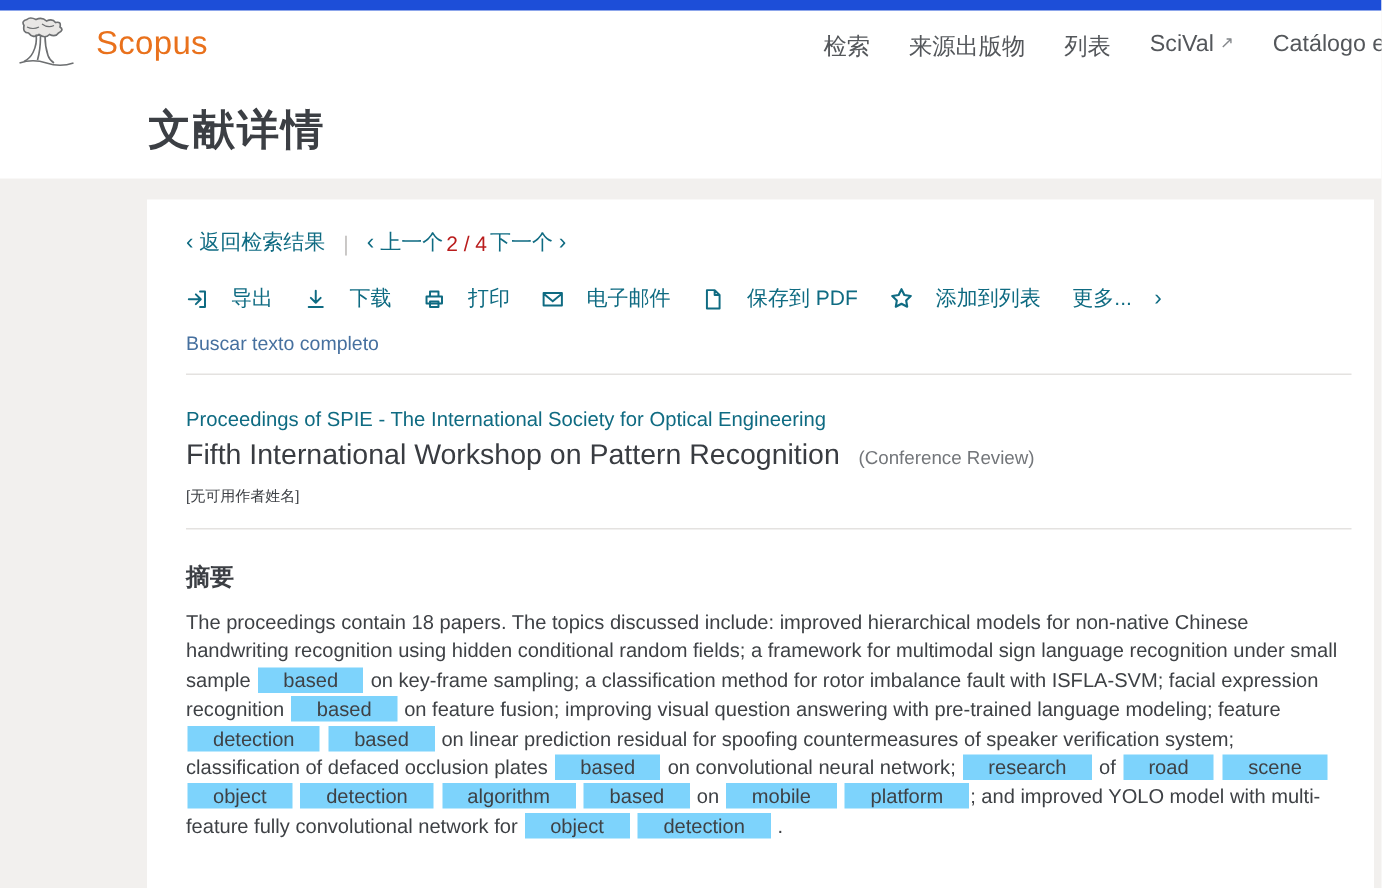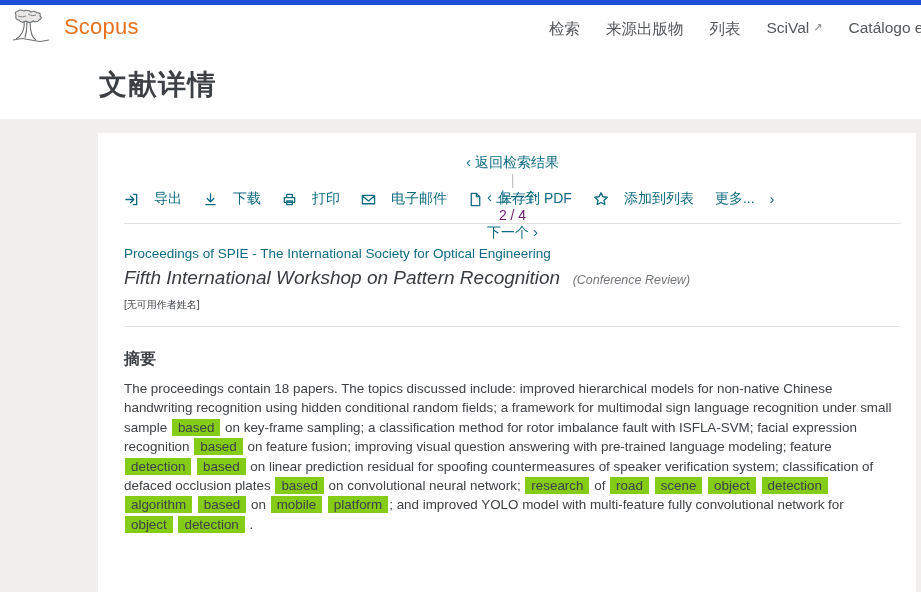--- a/index.html
+++ b/index.html
@@ -6,21 +6,21 @@
   html,body { width:921px; height:592px; }
   body {
     position:relative; overflow:hidden;
     background:#f2f0ee;
     font-family:"Liberation Sans","DejaVu Sans",sans-serif;
     color:#3d4045;
   }
   
   .header {
     position:absolute; top:0; left:0; width:921px; height:119px;
-    background:#fff; border-top:5px solid #1d4ed8;text-align:right;
+    background:#fff; border-top:7px solid #1d4ed8;text-align:right;
   }
   .logo { position:absolute; left:10px; top:4px; }
   .wordmark {
     position:absolute; left:64px; top:9px;
     font-size:22px; color:#e9711c; letter-spacing:.2px;
   }
   .hnav {
     position:absolute; left:549px; top:14px;
     display:flex; gap:26px; white-space:nowrap;
   }
@@ -30,49 +30,49 @@
     position:absolute; left:99px; top:60px;
     font-size:28px; line-height:40px; color:#3c3f44; letter-spacing:1.5px;
   }
   
   .card {
     position:absolute; left:98px; top:133px; width:818px; height:470px;
     background:#fff; padding:20px 15px 0 26px;
   }
   .chev { font-size:15px; position:relative; top:-0.5px; }
   
-  .results-nav { display:flex; align-items:center; font-size:14px; height:18px;flex-direction:column; }
+  .results-nav { display:flex; align-items:center; font-size:14px; height:18px; }
   .results-nav .lnk { color:#0f6b82; cursor:pointer; }
   .results-nav .sep { color:#c3c1bf; margin:0 12px; }
-  .results-nav .pos { color:#701a75; margin:0 20px; }
+  .results-nav .pos { color:#b91c1c; margin:0 2px; }
   
   .toolbar { display:flex; align-items:center; gap:21px; margin-top:17px; height:22px; }
   .tool { display:flex; align-items:center; gap:15px; font-size:14px; color:#0f6b82; cursor:pointer; white-space:nowrap; }
   .tool svg { display:block; }
   
   .fulltext { margin-top:11px; font-size:13px; color:#46709f; cursor:pointer; }
   .divider { border:none; border-top:1px solid #e4e2e0; margin-top:13px; margin-right:0; }
   
   .source { margin-top:20px; font-size:13.5px; line-height:19px; }
   .source .journal { color:#0f6b82; cursor:pointer; }
   .source .plain { color:#3d4045; }
   .source .conf { max-width:782px; }
   
-  .doc-title-row { margin-top:4px;font-style:italic; }
+  .doc-title-row { margin-top:4px; }
   .doc-title { font-size:19px; color:#393c41; }
   .doc-type { font-size:12.5px; color:#73767a; margin-left:8px; }
   .authors { margin-top:9px; font-size:10px; color:#3d4045; }
   .divider2 { border:none; border-top:1px solid #e4e2e0; margin-top:14px; }
   
   .abs-heading { margin-top:22px; font-size:16px; color:#3c3f44; }
   .abstract {
     margin-top:9px; width:772px;
     font-size:13.4px; line-height:19.4px; color:#3e4145;
   }
-  .abstract .hl { background:#84cc16; padding:1px 6px; margin:0 1px; }
+  .abstract .hl { background:#7dd3fc; padding:1px 17px; margin:0 1px; }
 </style>
 </head>
 <body>
 
 <div class="header">
   <span class="logo">
     <svg width="42" height="36" viewBox="0 0 42 36">
       <g fill="none" stroke="#6d6f71" stroke-width="1.1">
         <path d="M6 6 Q4 3 8 2 Q10 0 14 2 Q18 0 21 3 Q25 1 27 4 Q31 3 30 7 Q33 9 29 11 Q27 14 23 12 Q20 15 16 12 Q12 15 9 11 Q5 11 6 6 Z" fill="#e9e7e5"></path>
         <path d="M14 12 Q15 18 12 24 Q10 28 6 30"></path>
@@ -161,20 +161,21 @@
           </svg>
         </span>
         <span>添加到列表</span>
       </span>
       <span class="tool">
         <span>更多...</span>
         <span class="chev">›</span>
       </span>
     </div>
 
+  <div class="fulltext">Buscar texto completo</div>
 
   <hr class="divider">
 
   <div class="source">
     <div class="journal">Proceedings of SPIE - The International Society for Optical Engineering</div>
   </div>
 
   <div class="doc-title-row">
     <span class="doc-title">Fifth International Workshop on Pattern Recognition</span>
     <span class="doc-type">(Conference Review)</span>

